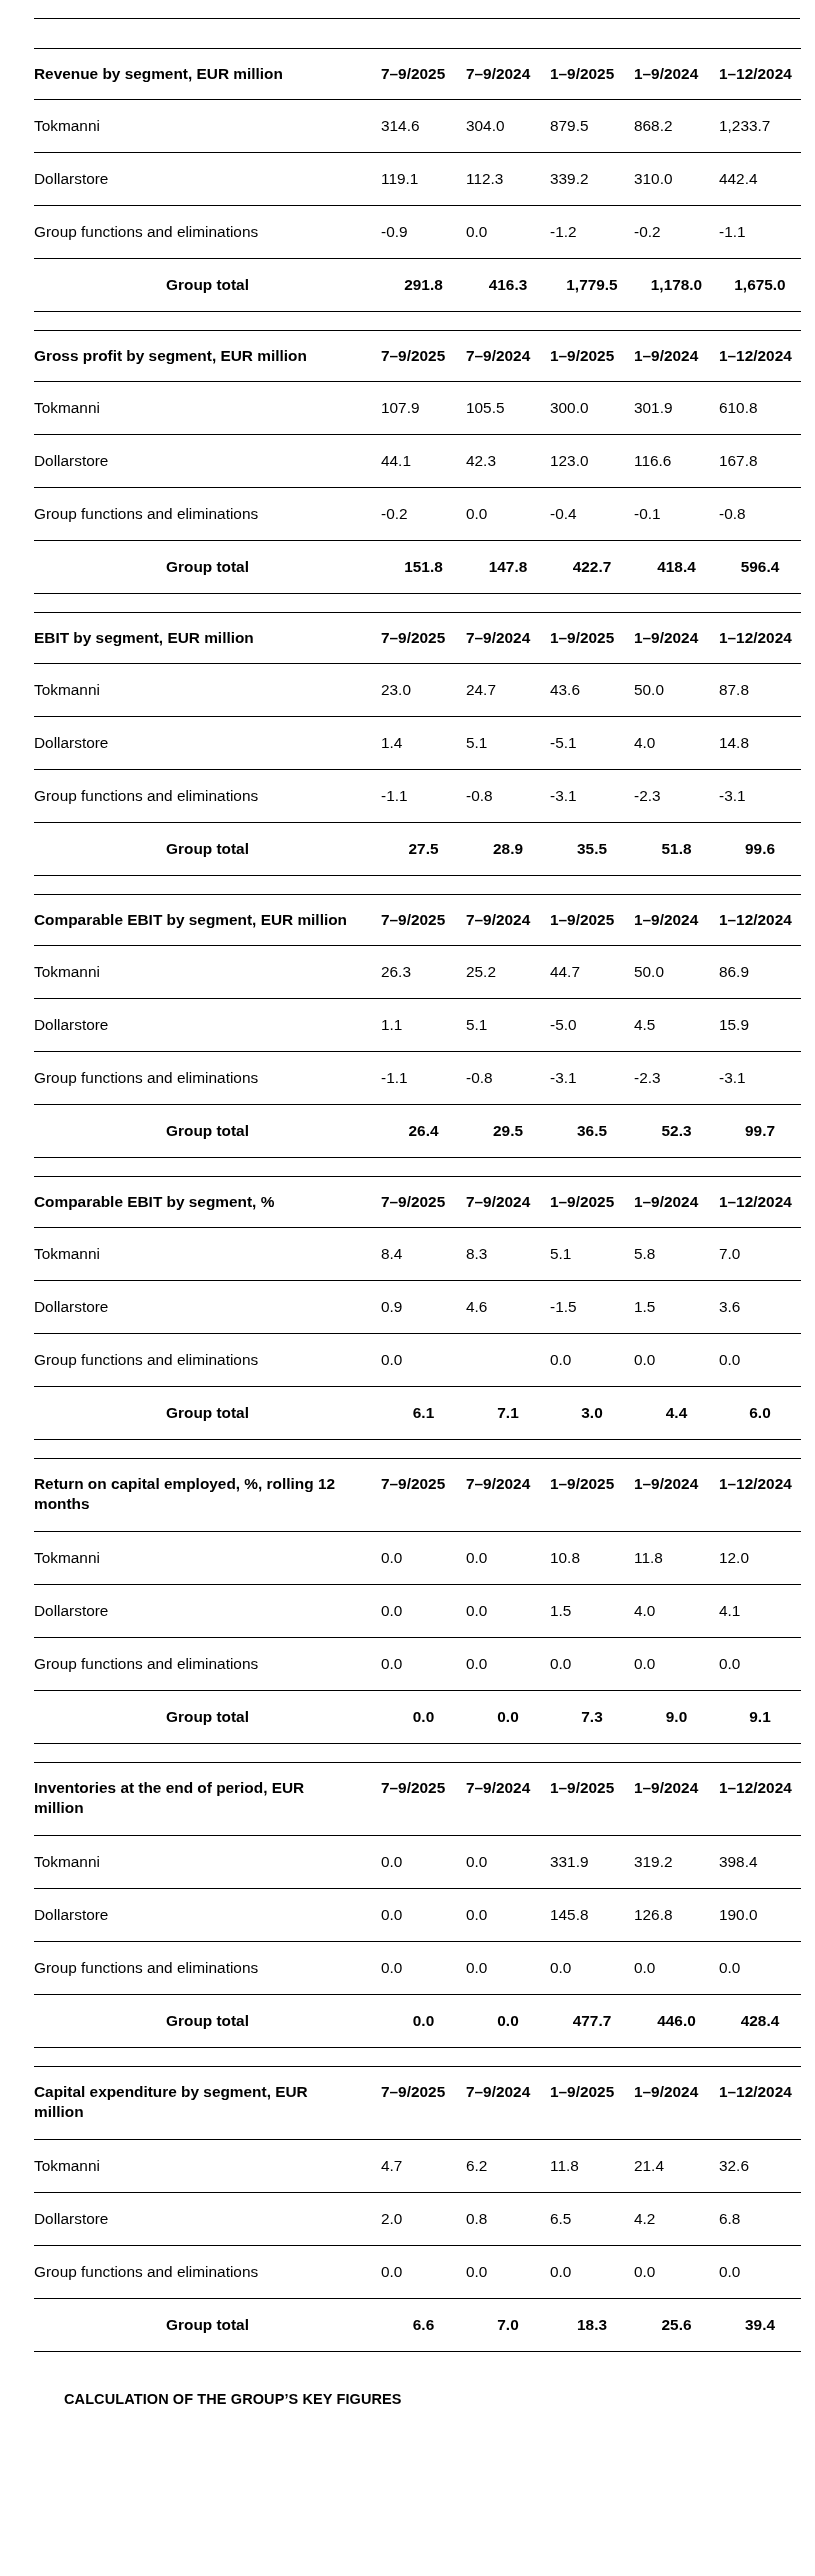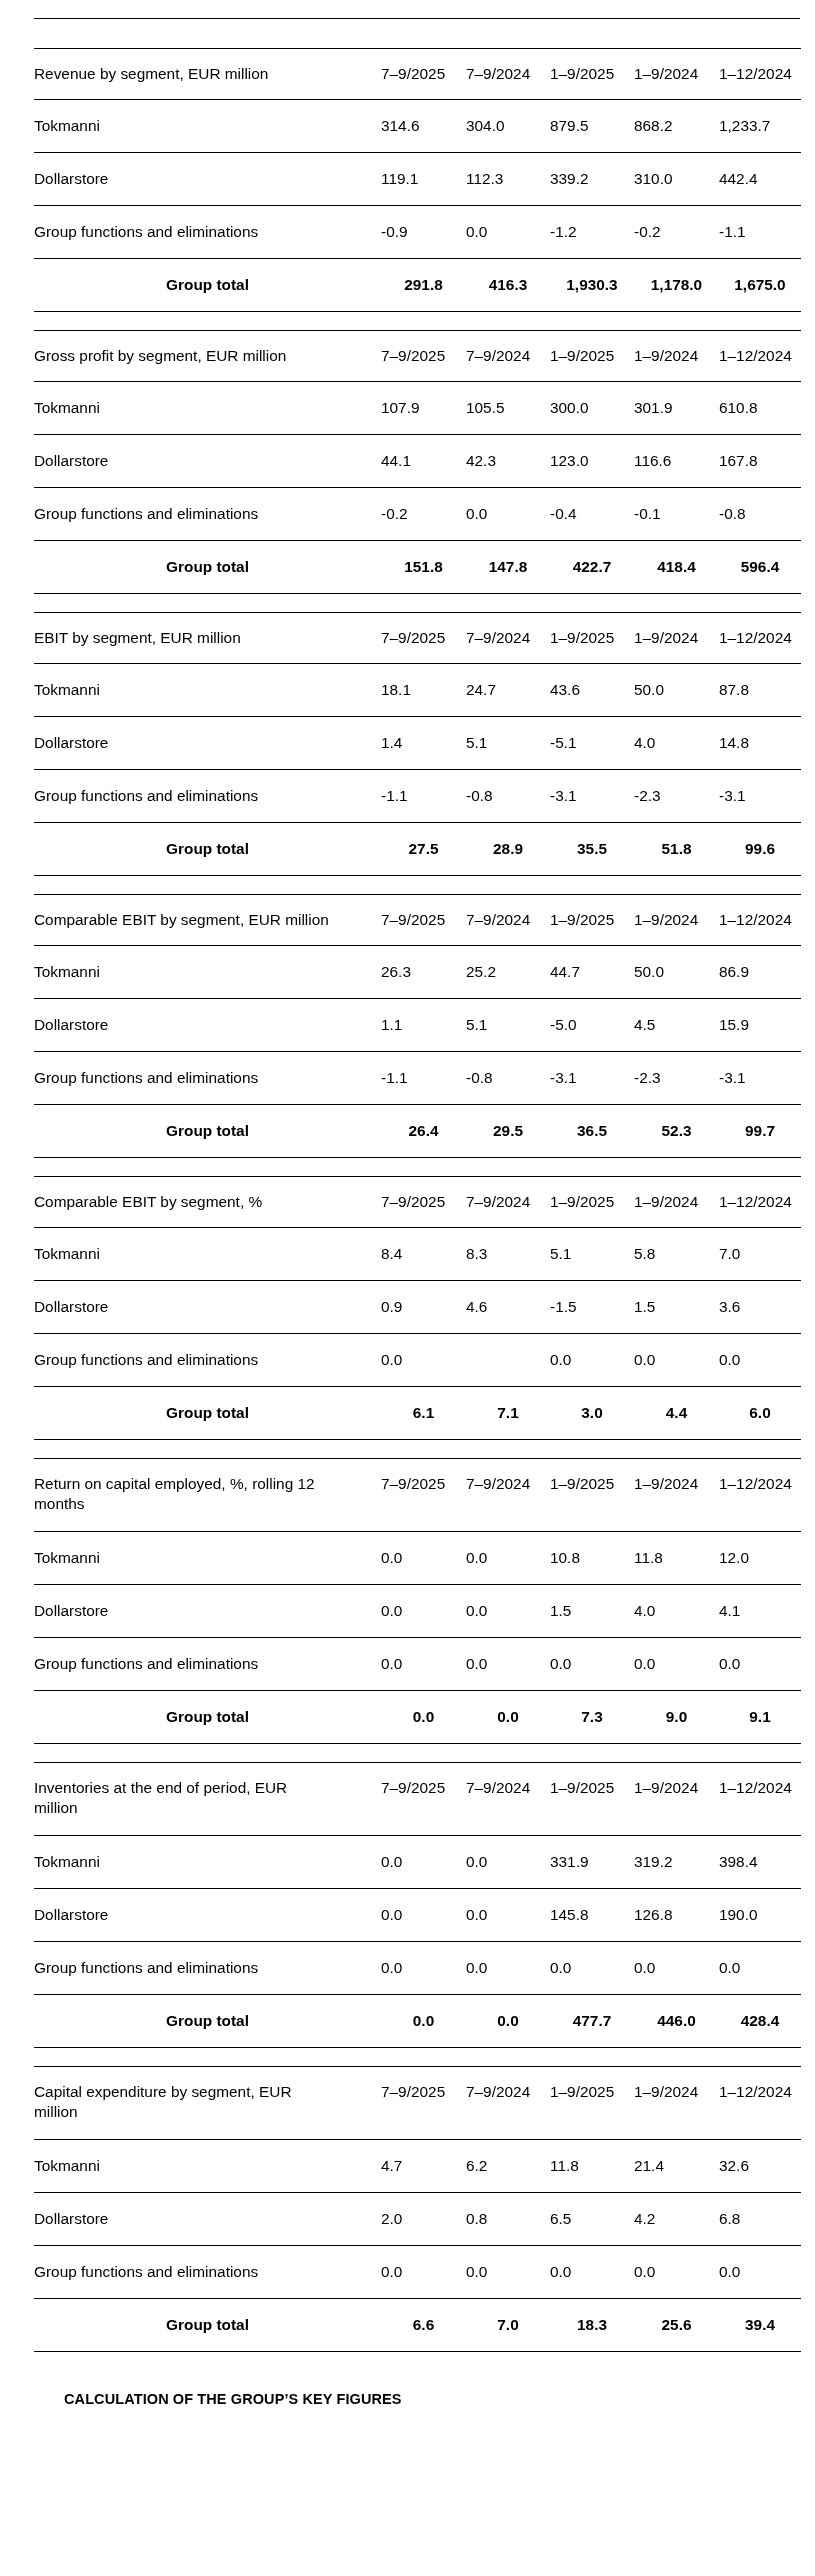--- a/index.html
+++ b/index.html
@@ -28,21 +28,21 @@
   table.seg + table.seg { margin-top: 18px; }
   table.seg th, table.seg td {
     border-bottom: 1.4px solid #000;
     text-align: left;
     font-size: 15.4px;
     padding: 0;
     box-sizing: border-box;
     overflow: hidden;
   }
   table.seg th {
-    font-weight: 400;
+    font-weight: 700;
     vertical-align: top;
     padding-top: 14.5px;
     height: 51px;
     line-height: 20px;
   }
   table.seg tr.two th { height: 73px; }
   table.seg td {
     vertical-align: middle;
     height: 53px;
     font-weight: 400;
@@ -104,21 +104,21 @@
           <td>-0.9</td>
           <td>0.0</td>
           <td>-1.2</td>
           <td>-0.2</td>
           <td>-1.1</td>
         </tr>
         <tr class="total">
           <td class="label">Group total</td>
           <td>291.8</td>
           <td>416.3</td>
-          <td>1,930.3</td>
+          <td>1,779.5</td>
           <td>1,178.0</td>
           <td>1,675.0</td>
         </tr>
       </tbody>
     </table>
     <table class="seg">
       <colgroup>
         <col style="width: 347px;">
         <col style="width: 85px;">
         <col style="width: 84px;">
@@ -186,21 +186,21 @@
           <th>7–9/2025</th>
           <th>7–9/2024</th>
           <th>1–9/2025</th>
           <th>1–9/2024</th>
           <th>1–12/2024</th>
         </tr>
       </thead>
       <tbody>
         <tr>
           <td class="label">Tokmanni</td>
-          <td>18.1</td>
+          <td>23.0</td>
           <td>24.7</td>
           <td>43.6</td>
           <td>50.0</td>
           <td>87.8</td>
         </tr>
         <tr>
           <td class="label">Dollarstore</td>
           <td>1.4</td>
           <td>5.1</td>
           <td>-5.1</td>

